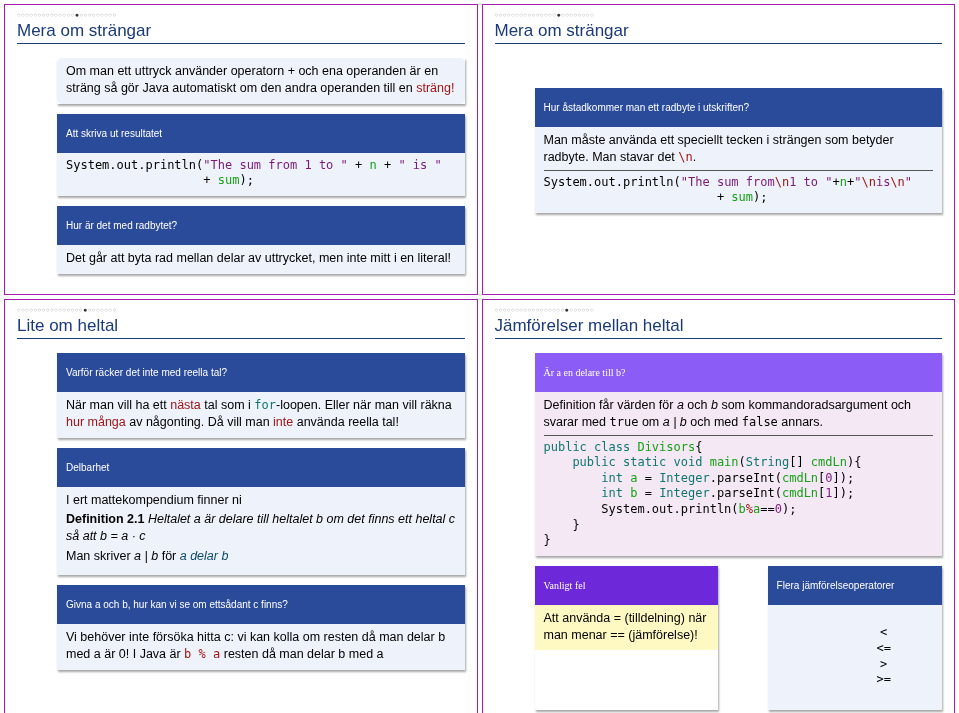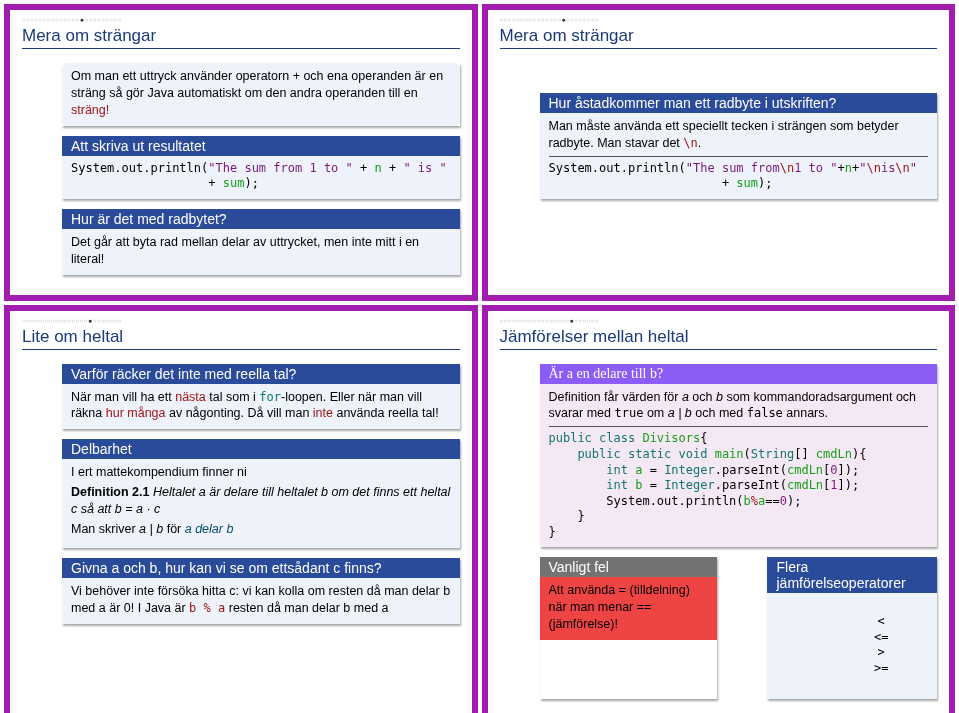--- a/index.html
+++ b/index.html
@@ -12,21 +12,21 @@
     color: #000;
     width: 959px;
   }
   .grid {
     display: grid;
     grid-template-columns: 1fr 1fr;
     grid-template-rows: auto auto;
     gap: 4px;
   }
   .slide {
-    border: 6px solid #a21caf;
+    border: 1px solid #a21caf;
     padding: 6px 12px 10px 12px;
     display: flex;
     flex-direction: column;
     position: relative;
   }
   .dots {
     font-size: 6px;
     letter-spacing: 0.5px;
     color: #999;
     line-height: 8px;
@@ -47,33 +47,33 @@
   .blk {
     border-radius: 0;
     box-shadow: 1px 1.5px 2px rgba(0,0,0,0.35);
     margin-bottom: 10px;
     overflow: hidden;
     margin-left: 40px;
   }
   .blk-hd {
     background: #2a4a9a;
     color: #fff;
-    padding: 2px 9px;
-    font-size: 14px;
+    padding: 14px 9px;
+    font-size: 10px;
   }
   .blk-bd {
     background: #eef2fa;
     padding: 5px 9px 7px 9px;
     line-height: 1.35;
   }
   .blk.nohead .blk-bd {
     border-radius: 5px;
   }
-  .blk.alert .blk-hd { background: #737373; }
-  .blk.alert .blk-bd { background: #ef4444; }
+  .blk.alert .blk-hd { background: #6d28d9; font-family: Liberation Serif, serif; }
+  .blk.alert .blk-bd { background: #fef9c3; }
   .blk.ex .blk-hd { background: #8b5cf6; font-family: Liberation Serif, serif; }
   .blk.ex .blk-bd { background: #f5e8f5; }
   .code { font-family: "Consolas","Menlo",monospace; font-size:12px; white-space: pre; line-height:1.3; }
   .kw { color: #0f766e; }
   .var { color: #16a016; }
   .str { color: #7a1a7a; }
   .op { color: #a01616; }
   .alert-txt { color: #a01616; }
   .struct-txt { color: #0c4a6e; }
   .italic { font-style: italic; }

